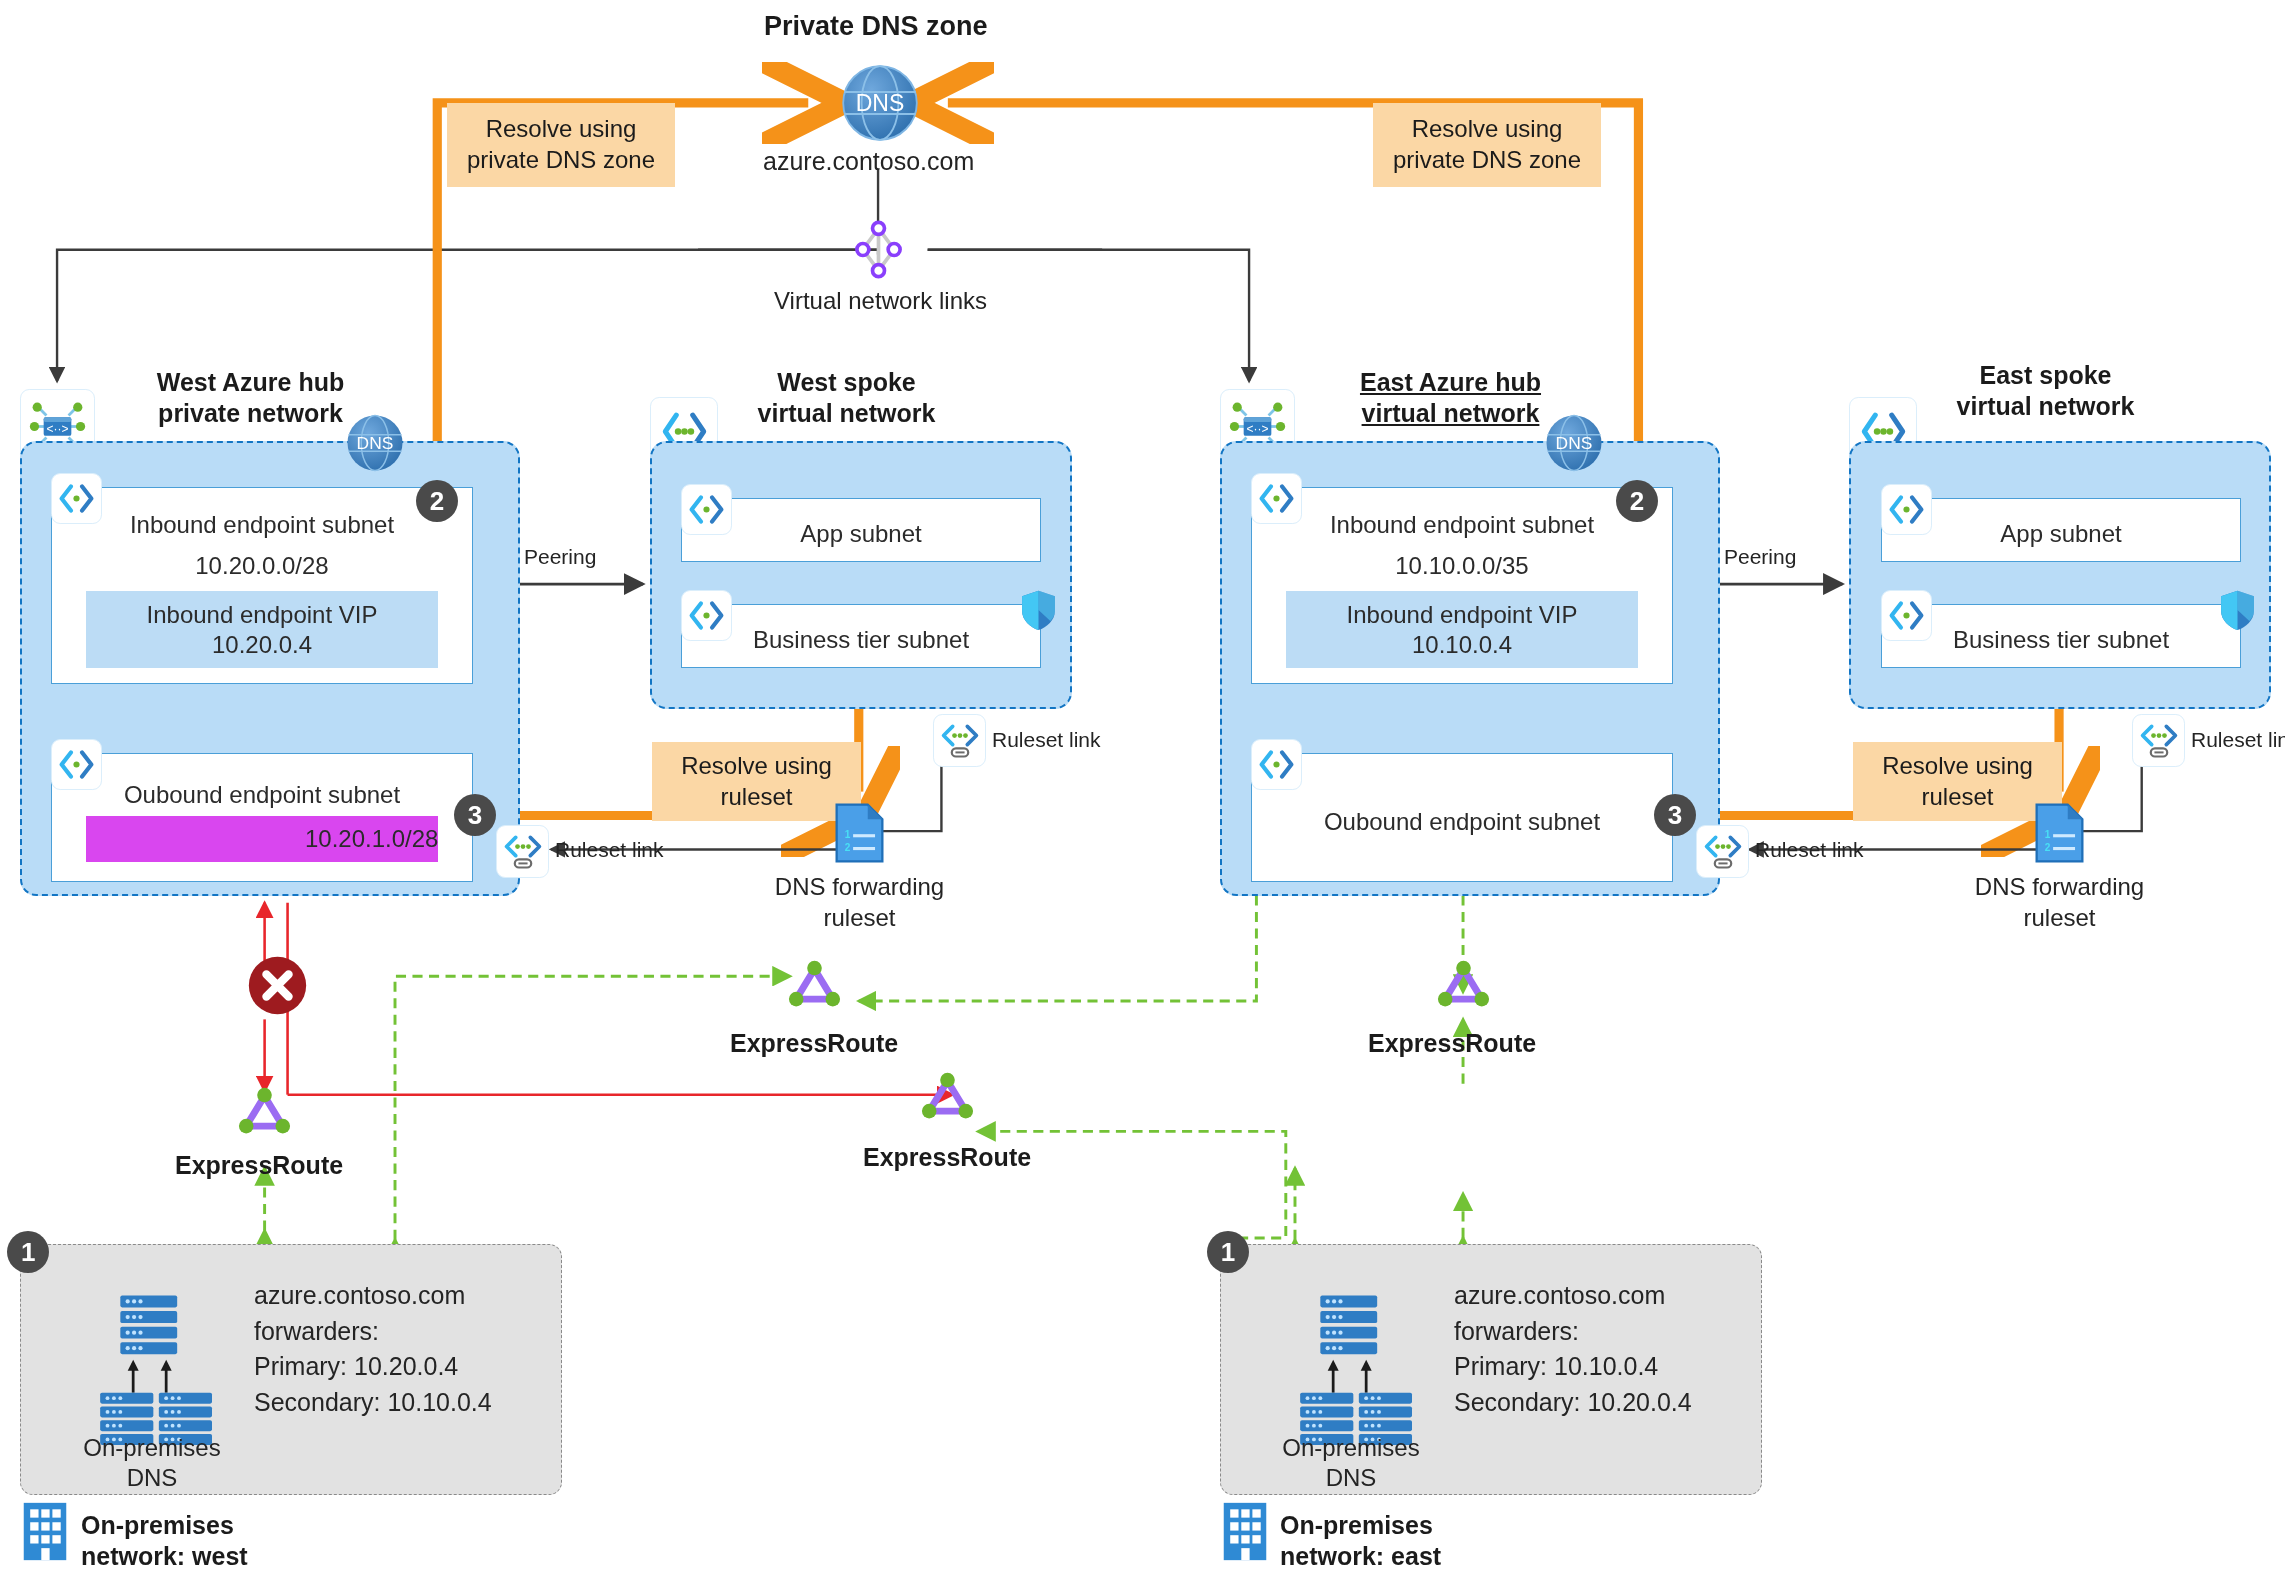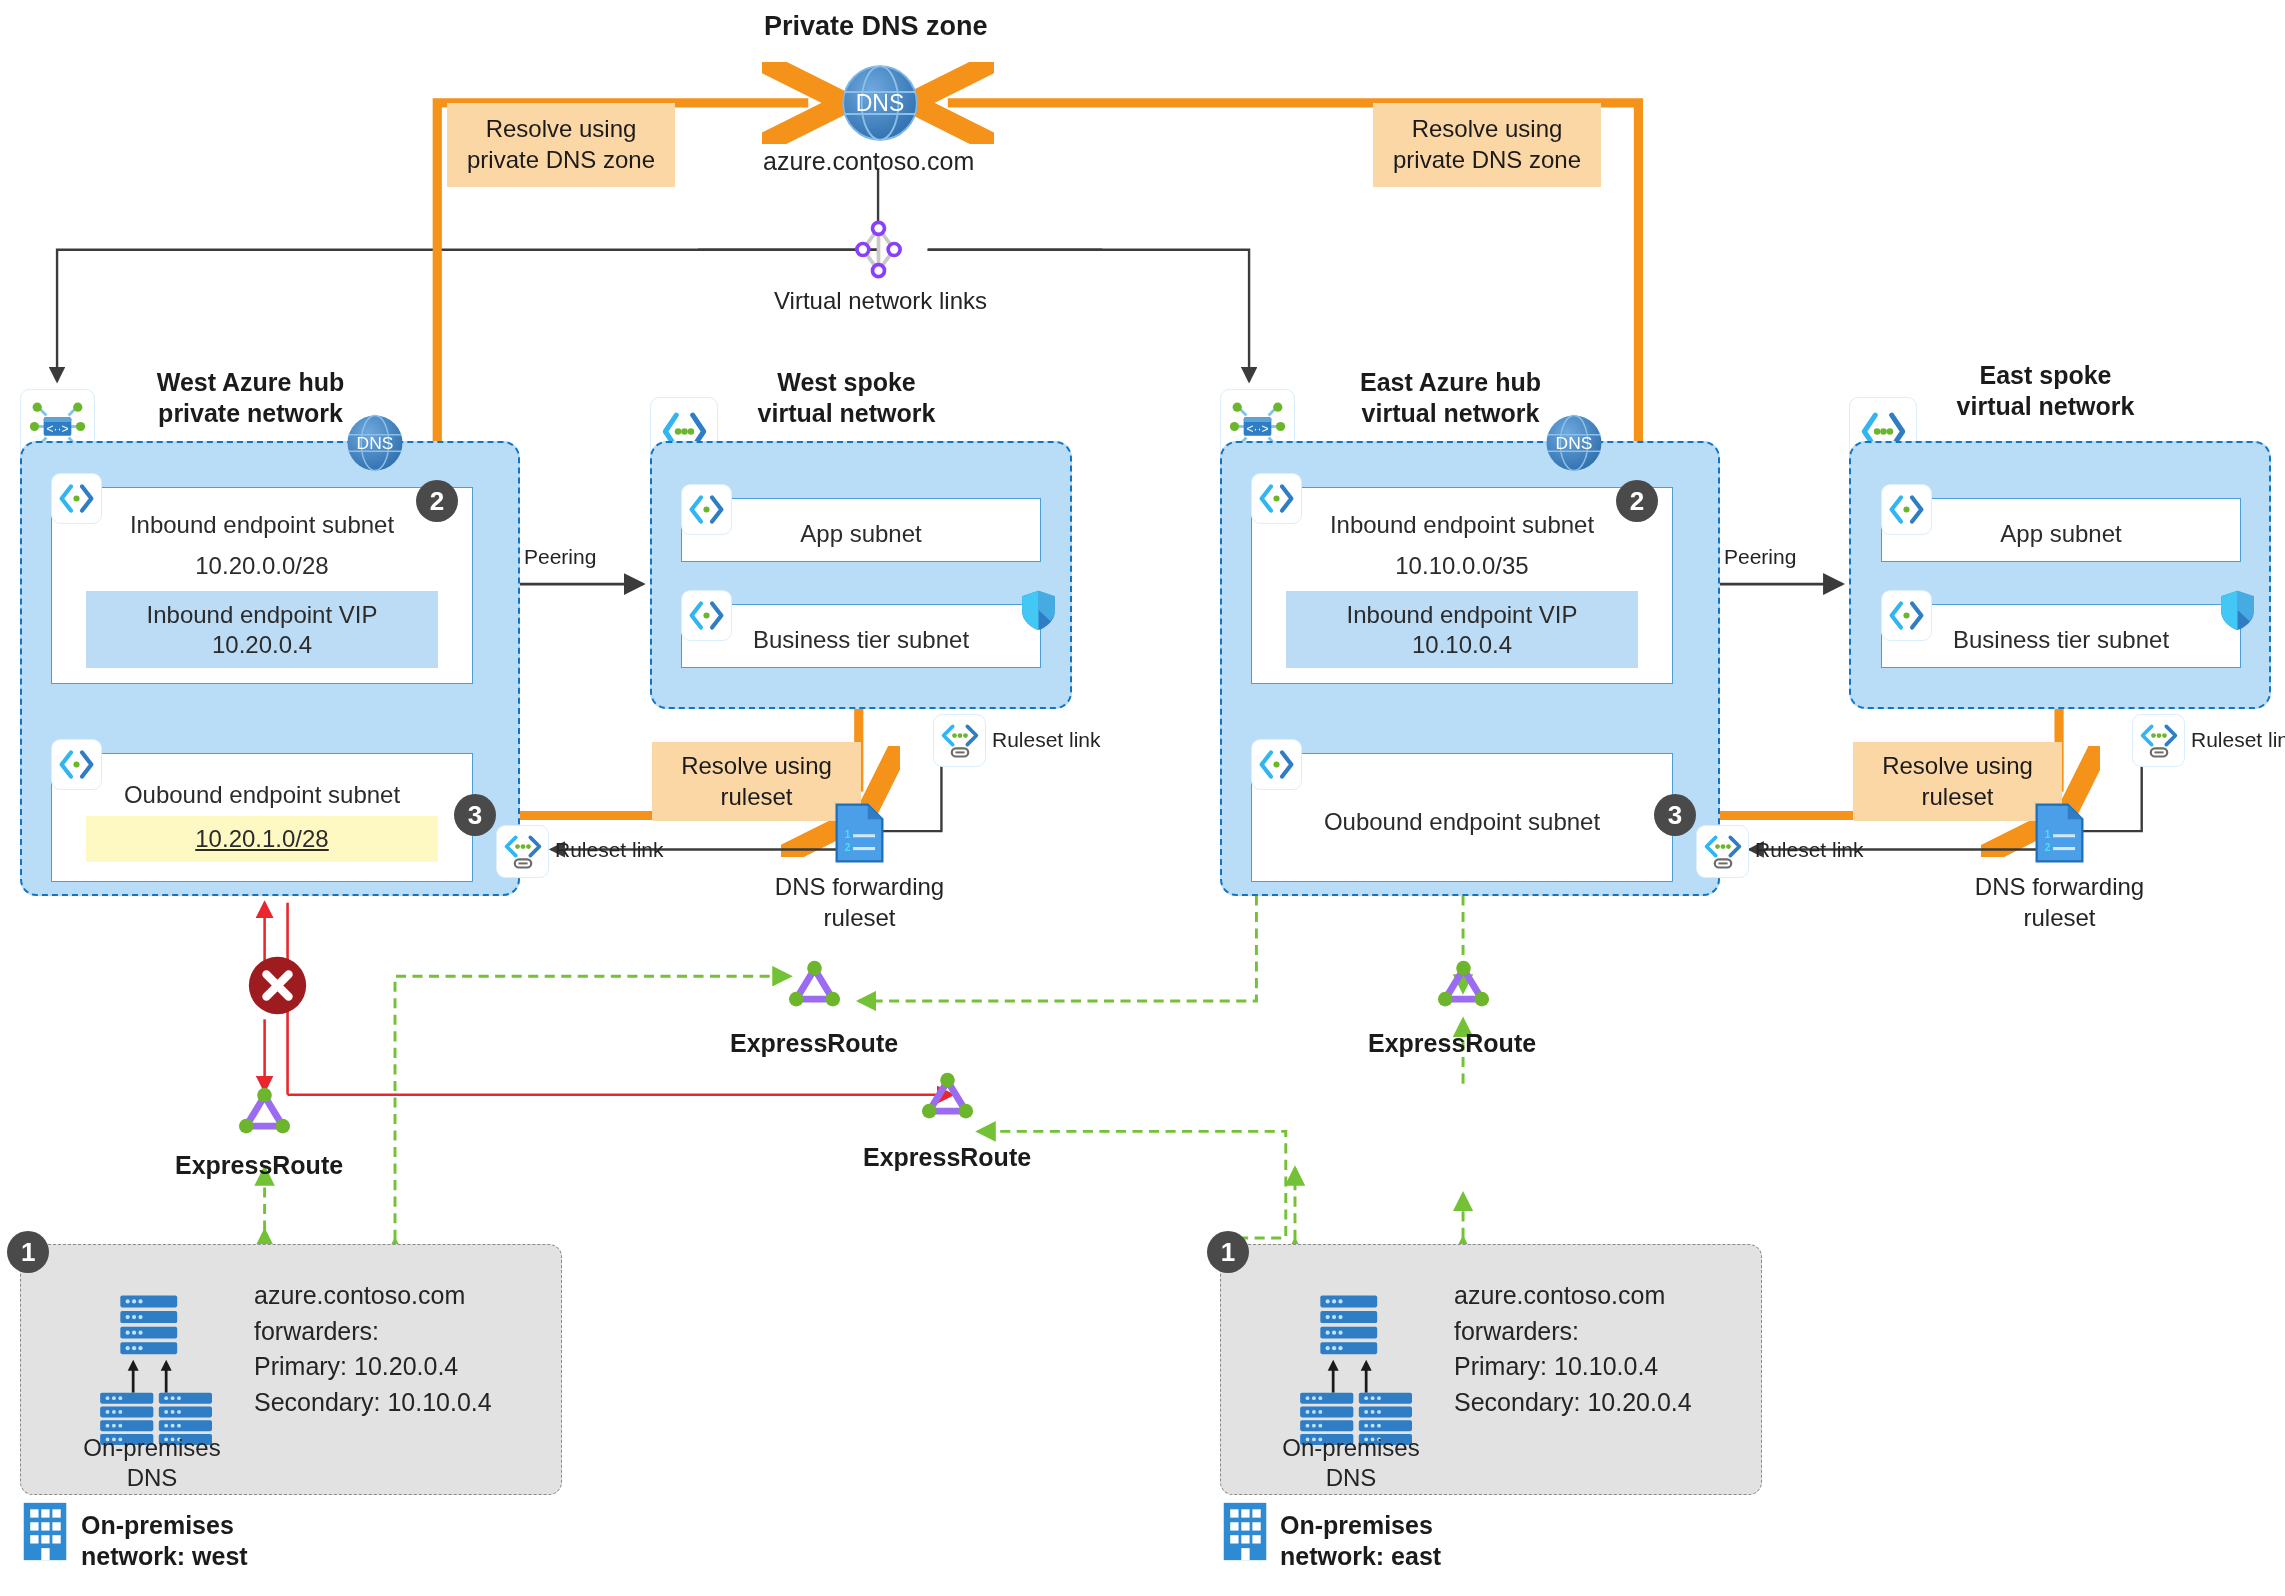--- a/index.html
+++ b/index.html
@@ -9,21 +9,21 @@
   .vnet-title{position:absolute;font-weight:bold;font-size:25px;line-height:1.22;color:#1b1b1b;text-align:center;}
 
   
   .vnet{position:absolute;background:#b9dcf7;border:2.8px dashed #1275c4;border-radius:16.5px;box-sizing:border-box;}
   
   .subnet{position:absolute;background:#ffffff;border:1.4px solid #4a9fd8;box-sizing:border-box;
           display:flex;flex-direction:column;align-items:center;justify-content:center;}
   .subnet .sn-name{font-size:24px;color:#2b2b2b;margin-top:8px;}
   .subnet .sn-cidr{font-size:24px;color:#2b2b2b;margin-top:13px;}
   .vipbox{background:#bcdcf5;width:84%;padding:9.2px 0;margin-top:11px;text-align:center;font-size:24px;color:#2b2b2b;line-height:1.22;}
-  .cidrbox{background:#fef9c3;width:84%;padding:9.2px 0;margin-top:7.3px;text-align:center;font-size:24px;color:#2b2b2b;text-decoration:underline;}
+  .cidrbox{background:#d946ef;width:84%;padding:9.2px 0;margin-top:7.3px;text-align:right;font-size:24px;color:#2b2b2b;}
 
   
   .tile{position:absolute;background:#ffffff;border:0.9px solid #dbeefb;border-radius:9.2px;
         display:flex;align-items:center;justify-content:center;box-sizing:border-box;}
 
   
   .callout{position:absolute;background:#fbd7a5;color:#1b1b1b;font-size:24px;line-height:1.28;
            text-align:center;display:flex;align-items:center;justify-content:center;box-sizing:border-box;}
 
   
@@ -313,21 +313,21 @@
       <path d="M40,4 L56,20 H40 Z" fill="#2f7dc4"></path>
       <text x="15" y="41" font-family="Liberation Sans, sans-serif" font-size="11" fill="#49e0f5" font-weight="bold">1</text>
       <text x="15" y="55" font-family="Liberation Sans, sans-serif" font-size="11" fill="#49e0f5" font-weight="bold">2</text>
       <line x1="24" y1="38" x2="48" y2="38" stroke="#cfeaff" stroke-width="3.4"></line>
       <line x1="24" y1="52" x2="48" y2="52" stroke="#cfeaff" stroke-width="3.4"></line>
     </svg>
   </div>
   <div class="mid-cap" style="left:740px;top:871px;width:239px;white-space:pre-line;line-height:1.3;">DNS forwarding
 ruleset</div>
 
-  <div class="vnet-title" style="left:1308px;top:367px;width:285px;white-space:pre-line;">East Azure hub
+  <div class="vnet-title" style="left:1308px;top:367px;width:285px;white-space:pre-line;text-decoration:underline;">East Azure hub
 virtual network</div>
 
   <div class="tile" style="left:1220px;top:389px;width:75px;height:75px;">
     <svg width="59" height="59" viewBox="0 0 64 64">
       <g stroke="#7ec5e8" stroke-width="3">
         <line x1="20" y1="20" x2="12" y2="12"></line>
           <line x1="44" y1="20" x2="52" y2="12"></line>
         <line x1="20" y1="44" x2="12" y2="52"></line>
           <line x1="44" y1="44" x2="52" y2="52"></line>
         <line x1="18" y1="32" x2="9" y2="32"></line>

